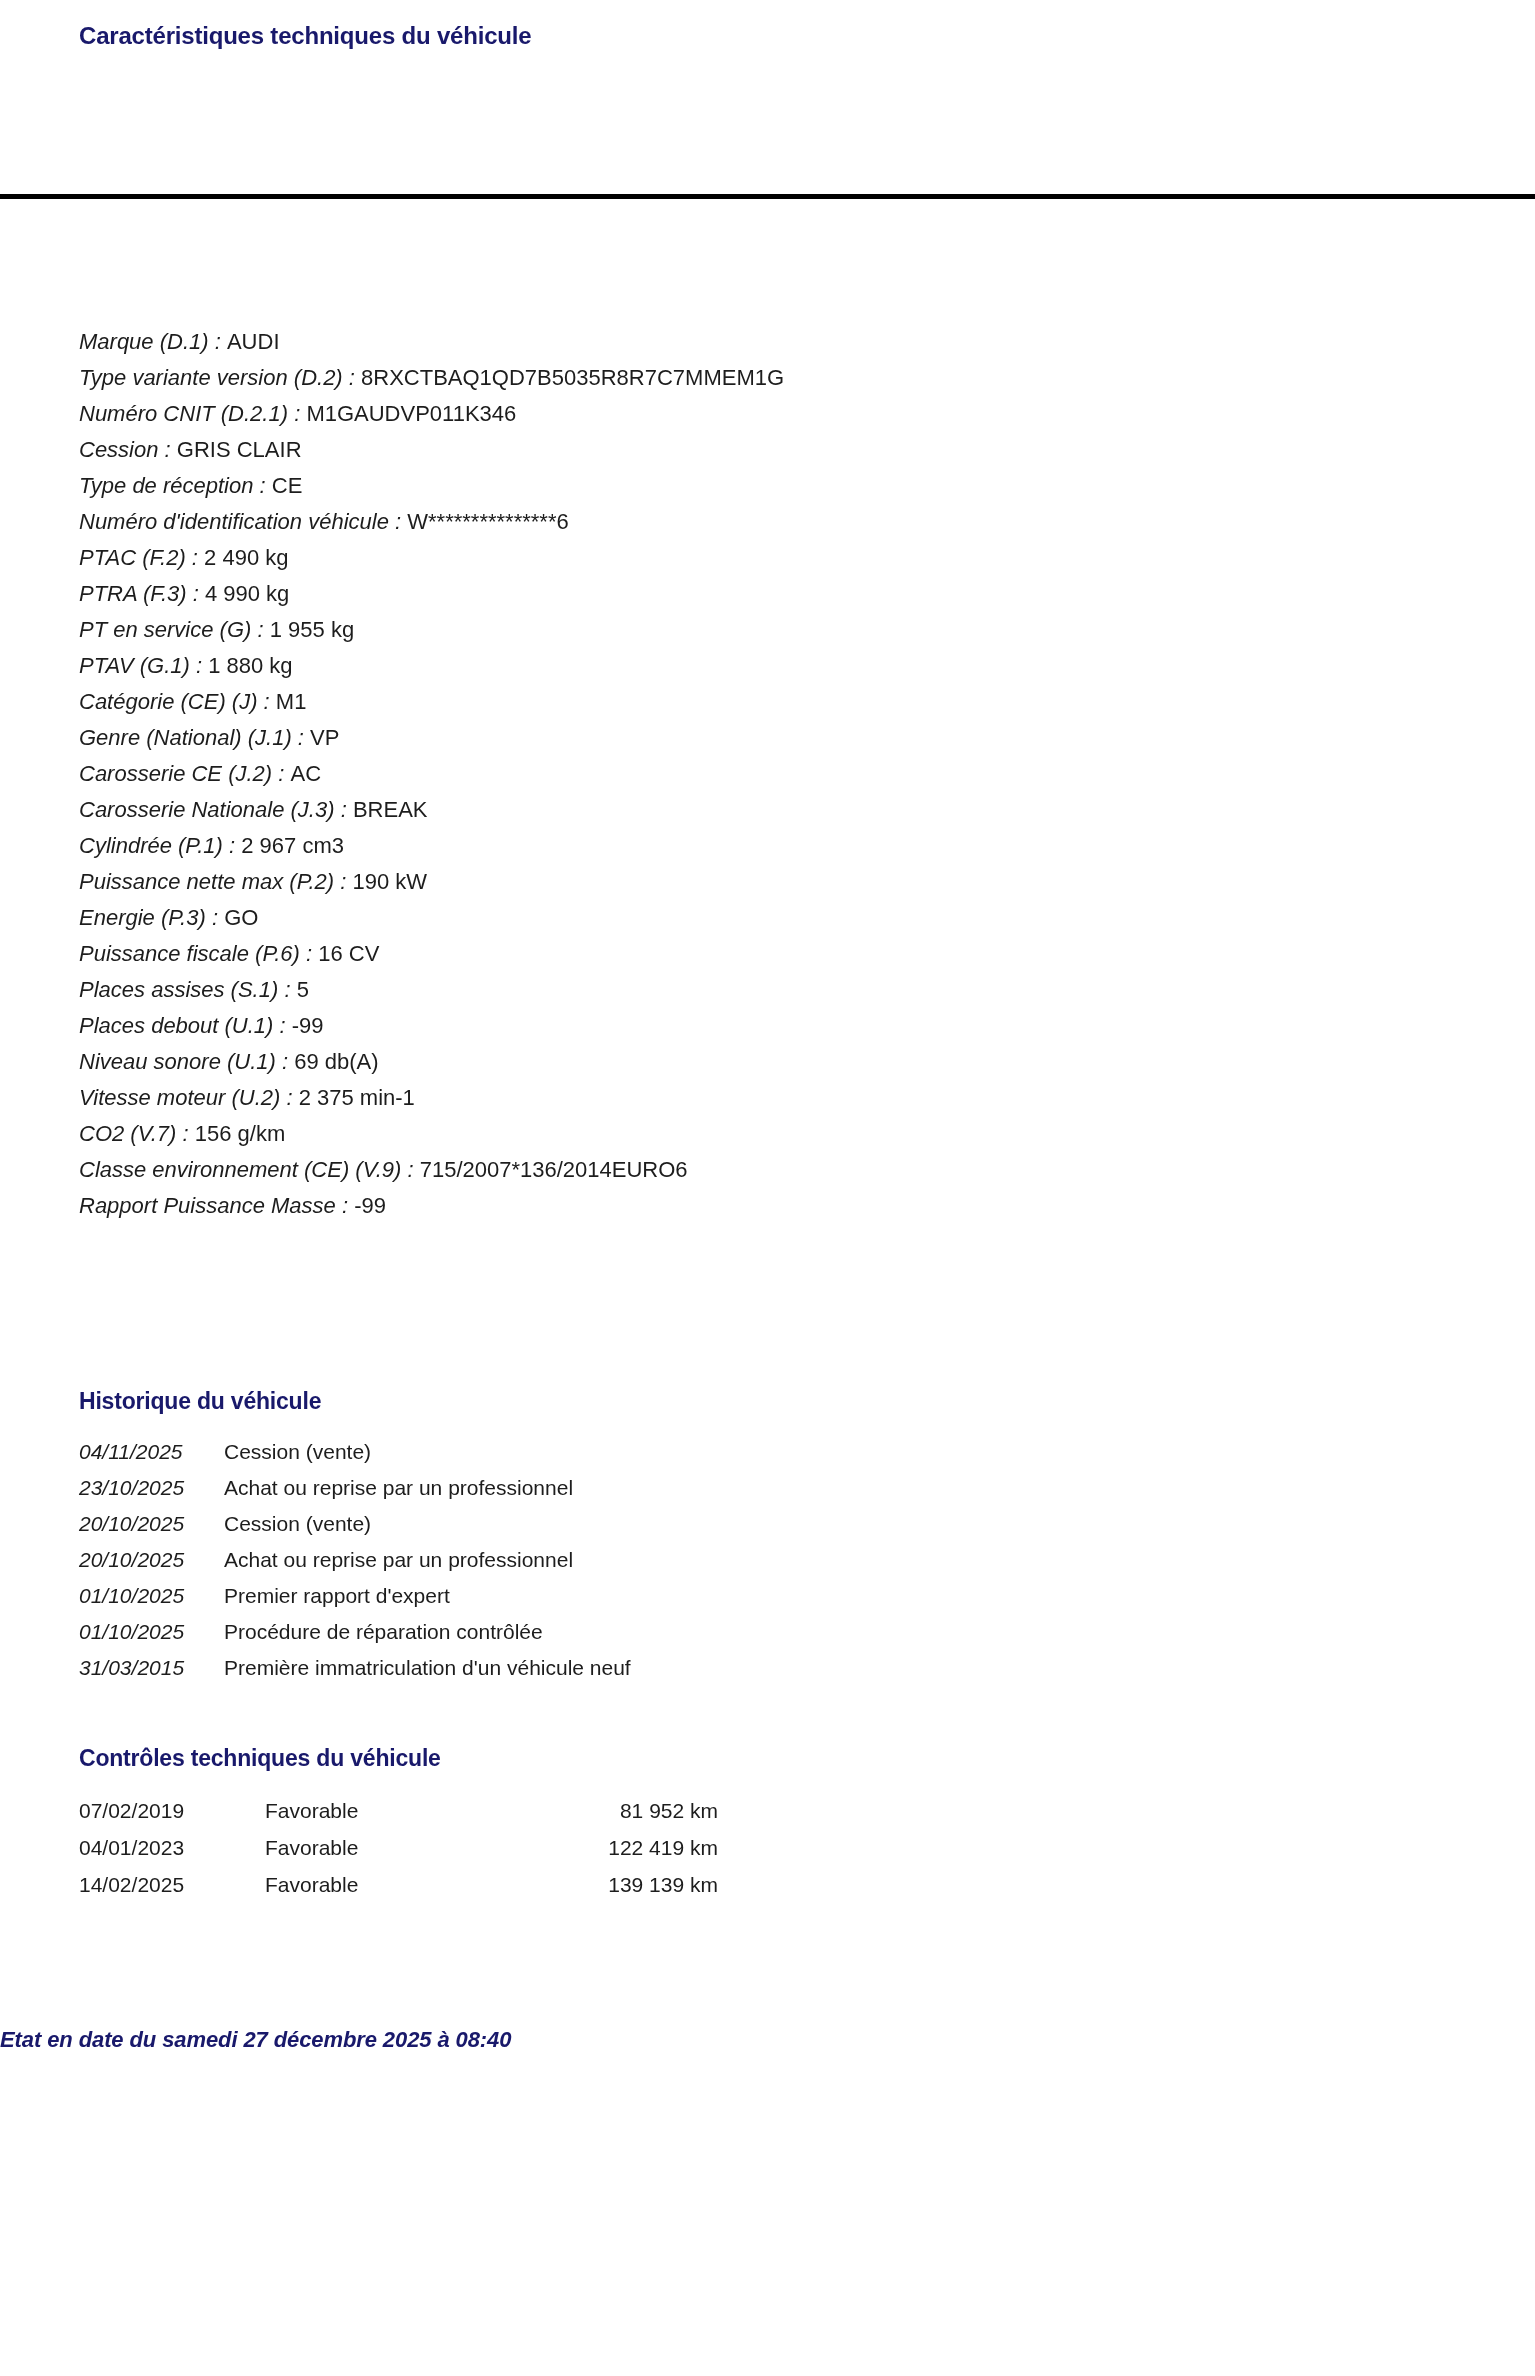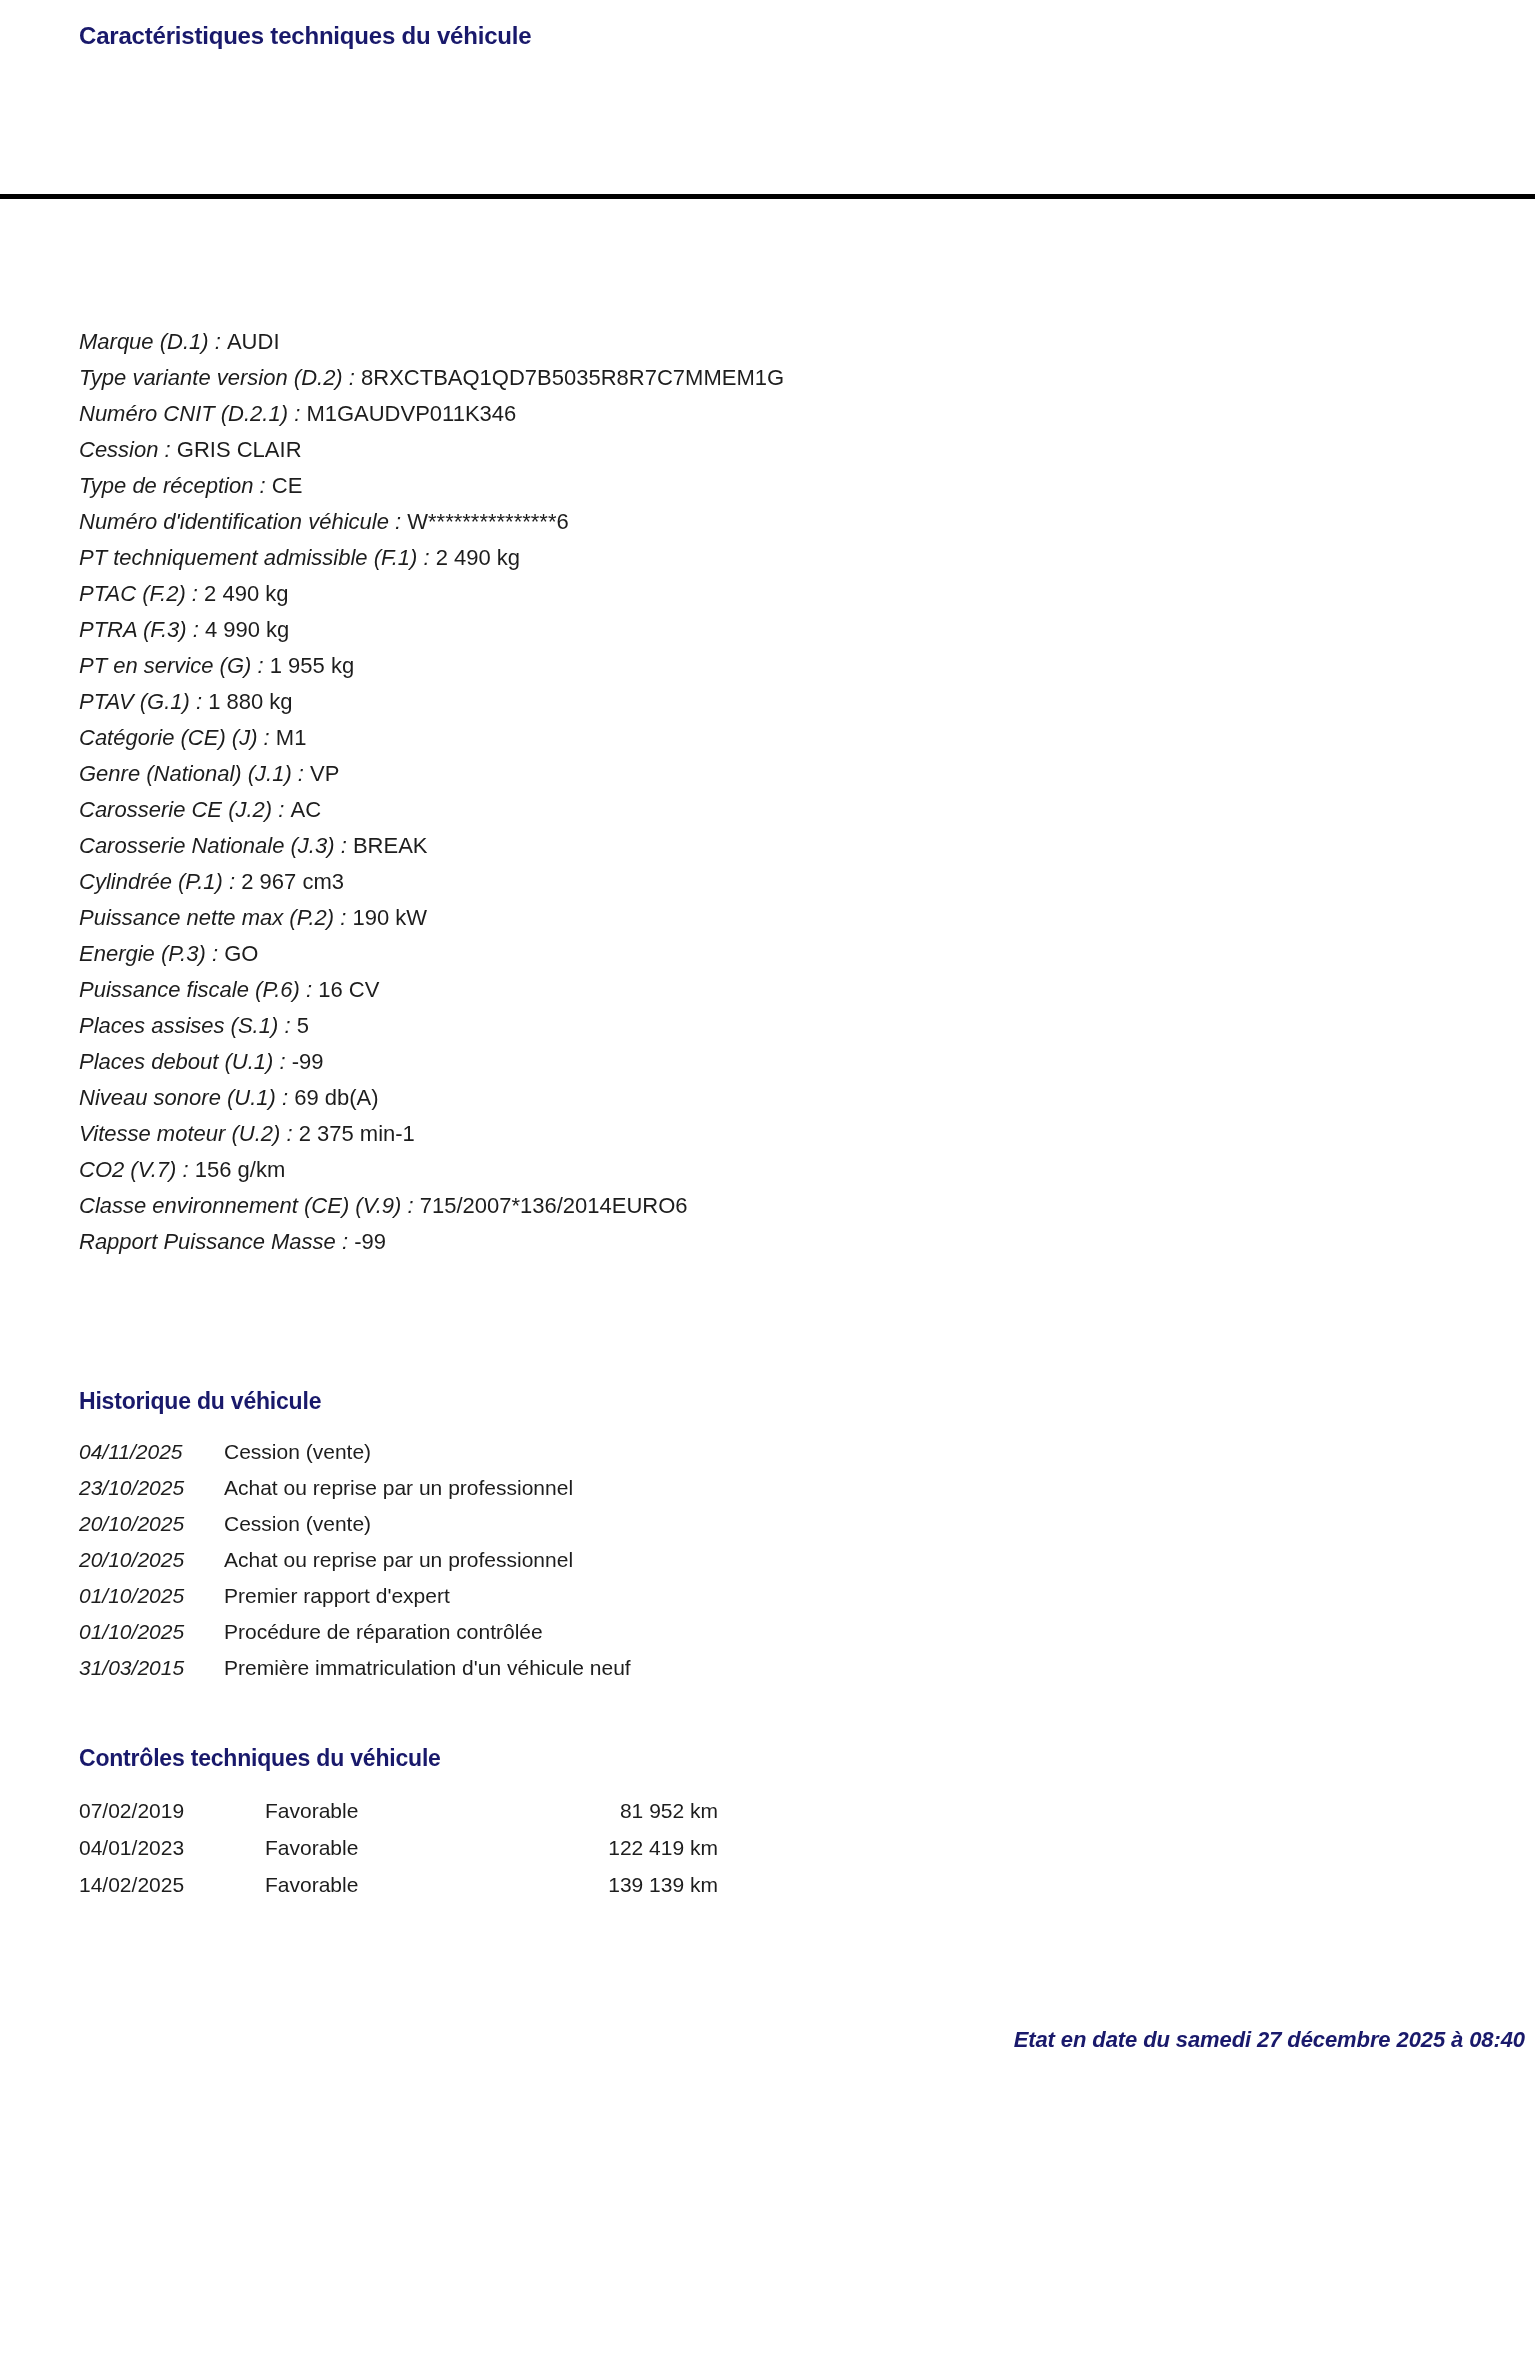--- a/index.html
+++ b/index.html
@@ -128,23 +128,23 @@
     position: absolute;
     right: 0;
     top: 0;
     text-align: right;
   }
 
   
   .footer-state {
     position: absolute;
     left: 0;
-    right: 11px;
+    right: 17px;
     top: 2027px;
-    text-align: right;
+    text-align: left;
     font-size: 22px;
     font-weight: bold;
     font-style: italic;
     color: #19196b;
     letter-spacing: -0.1px;
   }
 </style>
 </head>
 <body>
 
@@ -154,21 +154,20 @@
 
   <div class="top-rule"></div>
 
   <div class="specs" id="specs-list">
       <div class="spec-row"><span class="spec-label">Marque (D.1) : </span><span class="spec-value">AUDI</span></div>
       <div class="spec-row"><span class="spec-label">Type variante version (D.2) : </span><span class="spec-value">8RXCTBAQ1QD7B5035R8R7C7MMEM1G</span></div>
       <div class="spec-row"><span class="spec-label">Numéro CNIT (D.2.1) : </span><span class="spec-value">M1GAUDVP011K346</span></div>
       <div class="spec-row"><span class="spec-label">Cession : </span><span class="spec-value">GRIS CLAIR</span></div>
       <div class="spec-row"><span class="spec-label">Type de réception : </span><span class="spec-value">CE</span></div>
       <div class="spec-row"><span class="spec-label">Numéro d'identification véhicule : </span><span class="spec-value">W***************6</span></div>
-      <div class="spec-row"><span class="spec-label">PT techniquement admissible (F.1) : </span><span class="spec-value">2 490 kg</span></div>
       <div class="spec-row"><span class="spec-label">PTAC (F.2) : </span><span class="spec-value">2 490 kg</span></div>
       <div class="spec-row"><span class="spec-label">PTRA (F.3) : </span><span class="spec-value">4 990 kg</span></div>
       <div class="spec-row"><span class="spec-label">PT en service (G) : </span><span class="spec-value">1 955 kg</span></div>
       <div class="spec-row"><span class="spec-label">PTAV (G.1) : </span><span class="spec-value">1 880 kg</span></div>
       <div class="spec-row"><span class="spec-label">Catégorie (CE) (J) : </span><span class="spec-value">M1</span></div>
       <div class="spec-row"><span class="spec-label">Genre (National) (J.1) : </span><span class="spec-value">VP</span></div>
       <div class="spec-row"><span class="spec-label">Carosserie CE (J.2) : </span><span class="spec-value">AC</span></div>
       <div class="spec-row"><span class="spec-label">Carosserie Nationale (J.3) : </span><span class="spec-value">BREAK</span></div>
       <div class="spec-row"><span class="spec-label">Cylindrée (P.1) : </span><span class="spec-value">2 967 cm3</span></div>
       <div class="spec-row"><span class="spec-label">Puissance nette max (P.2) : </span><span class="spec-value">190 kW</span></div>

